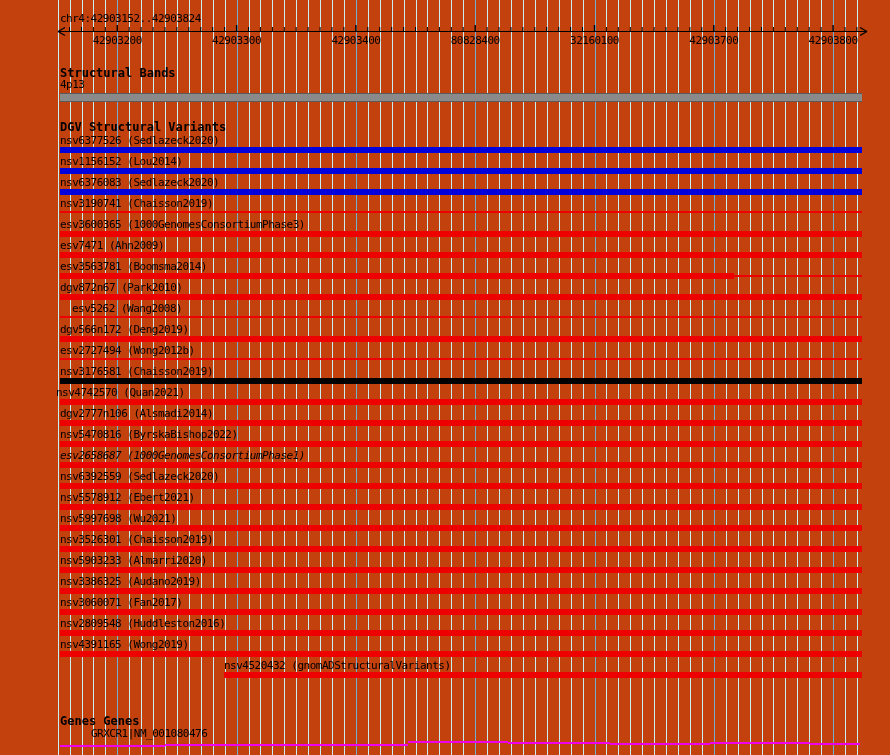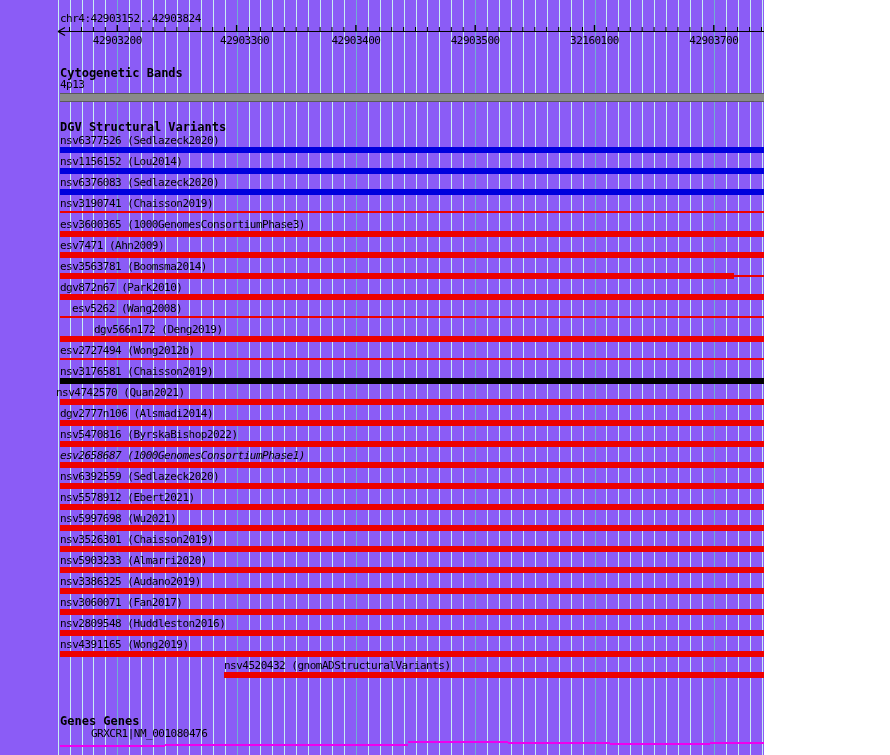--- a/index.html
+++ b/index.html
@@ -1,17 +1,17 @@
 <!DOCTYPE html>
 <html><head>
 <meta charset="utf-8">
 <style>
   html,body{margin:0;padding:0;background:#fff;}
   #canvas{
-    position:relative;width:764px;height:755px;overflow:hidden;background:#8b5cf6;
+    position:relative;width:890px;height:755px;overflow:hidden;background:#c2410c;
     font-family:"DejaVu Sans Mono","Liberation Mono",monospace;color:#000;
   }
   .gridline{position:absolute;top:0;height:755px;width:1px;}
   .txt{position:absolute;white-space:pre;font-size:11px;line-height:11px;letter-spacing:-0.5px;}
   .hdr{position:absolute;white-space:pre;font-size:12px;line-height:12px;font-weight:bold;letter-spacing:0px;}
   .ticklabel{position:absolute;font-size:11px;line-height:11px;letter-spacing:-0.5px;transform:translateX(-50%);}
   .bar{position:absolute;height:6px;}
   .thinline{position:absolute;height:2px;}
   .cytoband{position:absolute;left:60px;width:802px;top:93px;height:9px;box-sizing:border-box;
     border-top:1px solid #5a5a5a;border-bottom:1px solid #5a5a5a;}
@@ -164,29 +164,29 @@
       <line x1="785.3" y1="27" x2="785.3" y2="31" stroke="#000000" stroke-width="1"></line>
       <line x1="797.3" y1="27" x2="797.3" y2="31" stroke="#000000" stroke-width="1"></line>
       <line x1="809.2" y1="27" x2="809.2" y2="31" stroke="#000000" stroke-width="1"></line>
       <line x1="821.1" y1="27" x2="821.1" y2="31" stroke="#000000" stroke-width="1"></line>
       <line x1="833.1" y1="25" x2="833.1" y2="31" stroke="#000000" stroke-width="1.4"></line>
       <line x1="845.0" y1="27" x2="845.0" y2="31" stroke="#000000" stroke-width="1"></line>
       <line x1="856.9" y1="27" x2="856.9" y2="31" stroke="#000000" stroke-width="1"></line>
     </svg>
   <div id="tick-labels">
       <div class="ticklabel" style="left: 117.3px; top: 35px;">42903200</div>
-      <div class="ticklabel" style="left: 236.6px; top: 35px; margin-left: 8px;">42903300</div>
+      <div class="ticklabel" style="left: 236.6px; top: 35px;">42903300</div>
       <div class="ticklabel" style="left: 355.9px; top: 35px;">42903400</div>
-      <div class="ticklabel" style="left: 475.2px; top: 35px;">42903500</div>
+      <div class="ticklabel" style="left: 475.2px; top: 35px;">80828400</div>
       <div class="ticklabel" style="left: 594.5px; top: 35px;">32160100</div>
       <div class="ticklabel" style="left: 713.8px; top: 35px;">42903700</div>
       <div class="ticklabel" style="left: 833.1px; top: 35px;">42903800</div>
     </div>
 
-  <div class="hdr" style="left:60px;top:67px;">Cytogenetic Bands</div>
+  <div class="hdr" style="left:60px;top:67px;">Structural Bands</div>
   <div class="txt" style="left:60px;top:79px;">4p13</div>
   <div class="cytoband" id="cytoband-bar" style="background: rgb(138, 138, 138); left: 60px; width: 802px;"></div>
 
   <div class="hdr" style="left:60px;top:121px;">DGV Structural Variants</div>
   <div id="dgv-rows">
       <div class="txt" style="left: 60px; top: 135px;">nsv6377526 (Sedlazeck2020)</div>
       <div class="bar" style="left: 60px; width: 802px; top: 147px; background: rgb(0, 0, 221);"></div>
       <div class="txt" style="left: 60px; top: 156px;">nsv1156152 (Lou2014)</div>
       <div class="bar" style="left: 60px; width: 802px; top: 168px; background: rgb(0, 0, 221);"></div>
       <div class="txt" style="left: 60px; top: 177px;">nsv6376083 (Sedlazeck2020)</div>
@@ -197,21 +197,21 @@
       <div class="bar" style="left: 60px; width: 802px; top: 231px; background: rgb(238, 0, 0);"></div>
       <div class="txt" style="left: 60px; top: 240px;">esv7471 (Ahn2009)</div>
       <div class="bar" style="left: 60px; width: 802px; top: 252px; background: rgb(238, 0, 0);"></div>
       <div class="txt" style="left: 60px; top: 261px;">esv3563781 (Boomsma2014)</div>
       <div class="bar" style="left: 60px; width: 674px; top: 273px; background: rgb(238, 0, 0);"></div>
       <div class="thinline" style="left: 734px; width: 128px; top: 275px; background: rgb(238, 0, 0);"></div>
       <div class="txt" style="left: 60px; top: 282px;">dgv872n67 (Park2010)</div>
       <div class="bar" style="left: 60px; width: 802px; top: 294px; background: rgb(238, 0, 0);"></div>
       <div class="txt" style="left: 60px; top: 303px; margin-left: 12px;">esv5262 (Wang2008)</div>
       <div class="thinline" style="left: 60px; width: 802px; top: 316px; background: rgb(238, 0, 0);"></div>
-      <div class="txt" style="left: 60px; top: 324px; padding-left: 34px;">dgv566n172 (Deng2019)</div>
+      <div class="txt" style="left: 60px; top: 324px;">dgv566n172 (Deng2019)</div>
       <div class="bar" style="left: 60px; width: 802px; top: 336px; background: rgb(238, 0, 0);"></div>
       <div class="txt" style="left: 60px; top: 345px;">esv2727494 (Wong2012b)</div>
       <div class="thinline" style="left: 60px; width: 802px; top: 358px; background: rgb(238, 0, 0);"></div>
       <div class="txt" style="left: 60px; top: 366px;">nsv3176581 (Chaisson2019)</div>
       <div class="bar" style="left: 60px; width: 802px; top: 378px; background: rgb(0, 0, 0);"></div>
       <div class="txt" style="left: 56px; top: 387px;">nsv4742570 (Quan2021)</div>
       <div class="bar" style="left: 60px; width: 802px; top: 399px; background: rgb(238, 0, 0);"></div>
       <div class="txt" style="left: 60px; top: 408px;">dgv2777n106 (Alsmadi2014)</div>
       <div class="bar" style="left: 60px; width: 802px; top: 420px; background: rgb(238, 0, 0);"></div>
       <div class="txt" style="left: 60px; top: 429px;">nsv5470816 (ByrskaBishop2022)</div>

